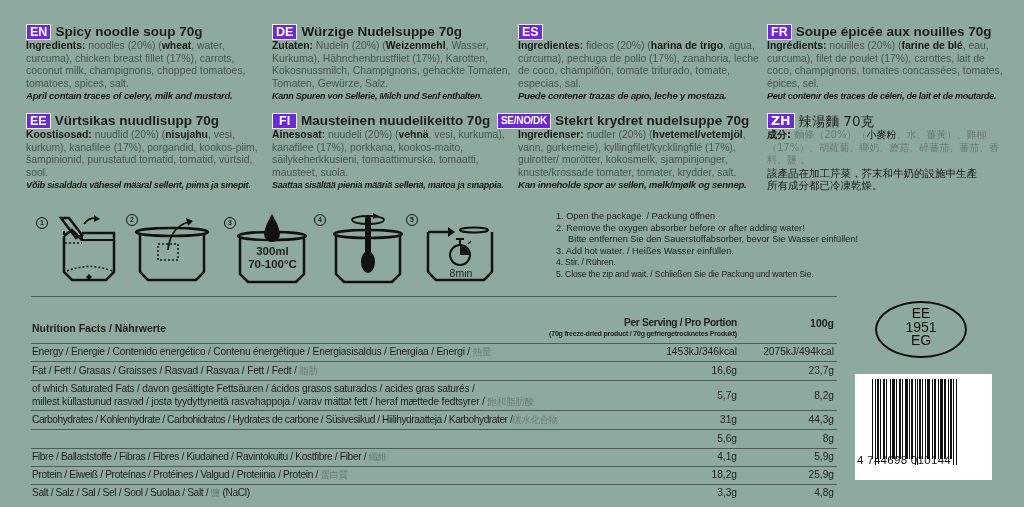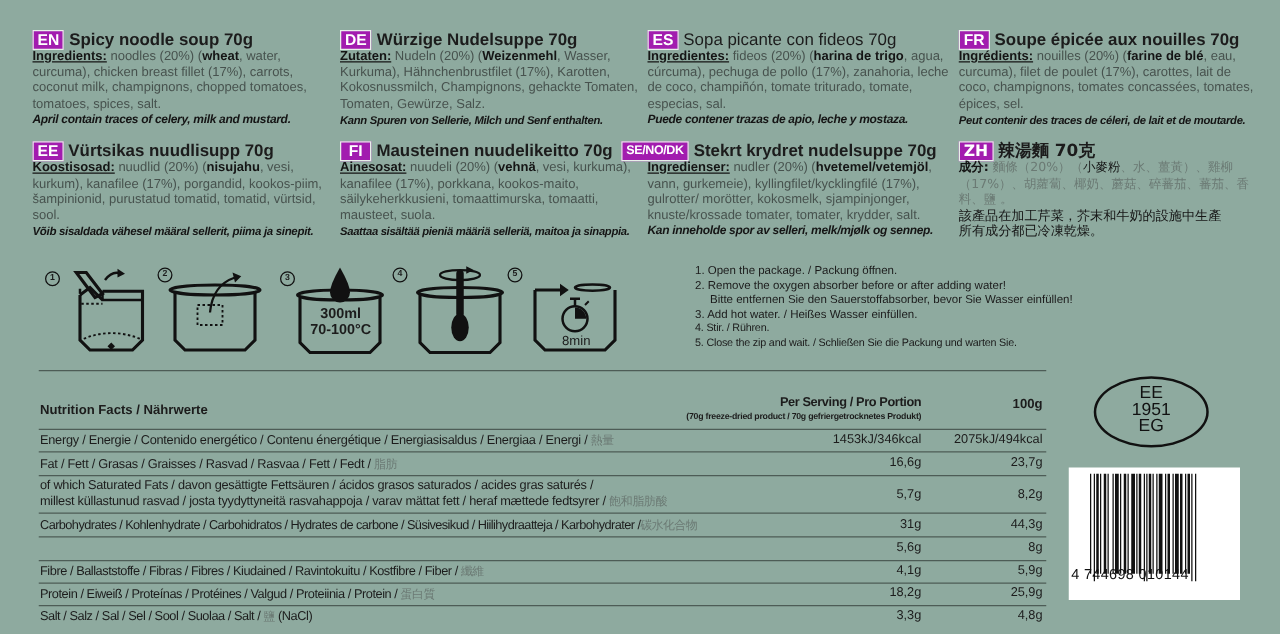--- a/index.html
+++ b/index.html
@@ -1,23 +1,23 @@
 <!DOCTYPE html>
 <html><head>
 <meta charset="utf-8">
 <style>
   html, body { margin:0; padding:0; }
   body { width:1024px; height:507px; background:#8eaa9f; font-family:"Liberation Sans", sans-serif; color:#1c1c1c; position:relative; overflow:hidden; }
   .block { position:absolute; width:245px; font-size:10.4px; line-height:12.6px; }
   .block .title { font-weight:bold; font-size:13.5px; line-height:16px; white-space:nowrap; display:flex; align-items:center; }
-  .badge { display:inline-block; background:#a21caf; color:#fff; font-weight:bold; font-size:12.5px; padding:0 3px; margin-right:4px; line-height:14px; border:1px solid #e8efe9; }
+  .badge { display:inline-block; background:#6d28d9; color:#fff; font-weight:bold; font-size:12.5px; padding:0 3px; margin-right:4px; line-height:14px; border:1px solid #e8efe9; }
   .badge.small { font-size:10px; letter-spacing:-0.3px; }
   .ing { color:#47524e; }
   .ing b { color:#151515; }
-  .ing .lbl { font-weight:bold; color:#151515;text-decoration:underline; }
+  .ing .lbl { font-weight:bold; color:#151515; }
   .allergen { font-style:italic; font-weight:bold; color:#151515; font-size:9.6px; letter-spacing:-0.25px; white-space:nowrap; }
   .zh { font-family:"DejaVu Sans", sans-serif; }
   .zh .muted { color:#6b7a74; }
   .zh .dark { color:#151515; }
 
   .steps { position:absolute; left:30px; top:210px; width:480px; height:75px; }
   .step { position:absolute; top:0; }
   .num { position:absolute; width:10px; height:10px; border:1px solid #111; border-radius:50%; font-size:7px; line-height:10px; text-align:center; font-weight:bold; }
 
   .instructions { position:absolute; left:556px; top:211px; font-size:9.2px; line-height:11.6px; color:#1c1c1c; white-space:nowrap; }
@@ -60,21 +60,20 @@
       <span class="badge">DE</span>
       <span>Würzige Nudelsuppe 70g</span>
     </div>
   <div class="ing"><span class="lbl">Zutaten:</span><span> Nudeln (20%) (</span><b>Weizenmehl</b><span>, Wasser, Kurkuma), Hähnchenbrustfilet (17%), Karotten, Kokosnussmilch, Champignons, gehackte Tomaten, Tomaten, Gewürze, Salz.</span></div>
   <div class="allergen" style="font-size:9px;">Kann Spuren von Sellerie, Milch und Senf enthalten.</div>
 </div>
 
 <div class="block" style="left:518px; top:24px;">
   <div class="title">
       <span class="badge">ES</span>
-      <span style="font-weight:normal;">Sopa picante con fideos 70g</span>
     </div>
   <div class="ing"><span class="lbl">Ingredientes:</span><span> fideos (20%) (</span><b>harina de trigo</b><span>, agua, cúrcuma), pechuga de pollo (17%), zanahoria, leche de coco, champiñón, tomate triturado, tomate, especias, sal.</span></div>
   <div class="allergen">Puede contener trazas de apio, leche y mostaza.</div>
 </div>
 
 <div class="block" style="left:767px; top:24px;">
   <div class="title">
       <span class="badge">FR</span>
       <span style="font-weight:bold;">Soupe épicée aux nouilles  70g</span>
     </div>
@@ -107,21 +106,21 @@
     </div>
   <div style="padding-left:21px;">
     <div class="ing"><span class="lbl">Ingredienser:</span><span> nudler (20%) (</span><b>hvetemel/vetemjöl</b><span>, vann, gurkemeie), kyllingfilet/kycklingfilé (17%), gulrotter/ morötter, kokosmelk, sjampinjonger, knuste/krossade tomater, tomater, krydder, salt.</span></div>
     <div class="allergen">Kan inneholde spor av selleri, melk/mjølk og sennep.</div>
   </div>
 </div>
 
 <div class="block zh" style="left:767px; top:113px; width:240px;">
   <div class="title">
       <span class="badge">ZH</span>
-      <span style="font-weight:bold;">辣湯麵 70克</span>
+      <span style="font-weight:normal;">辣湯麵 70克</span>
     </div>
   <div style="font-size:10px;"><span class="dark" style="font-weight:bold;">成分:</span><span class="muted"> 麵條（20%）（</span><span class="dark">小麥粉</span><span class="muted">、水、薑黃）、雞柳（17%）、胡蘿蔔、椰奶、蘑菇、碎蕃茄、蕃茄、香料、鹽 。</span></div>
   <div class="dark" style="font-size:10.5px;">該產品在加工芹菜，芥末和牛奶的設施中生產</div>
   <div class="dark" style="font-size:10.5px;">所有成分都已冷凍乾燥。</div>
 </div>
 
 <div class="steps">
 
   <div class="step" style="left:4px;">
     <span class="num" style="left:2px; top:7px;">1</span>

